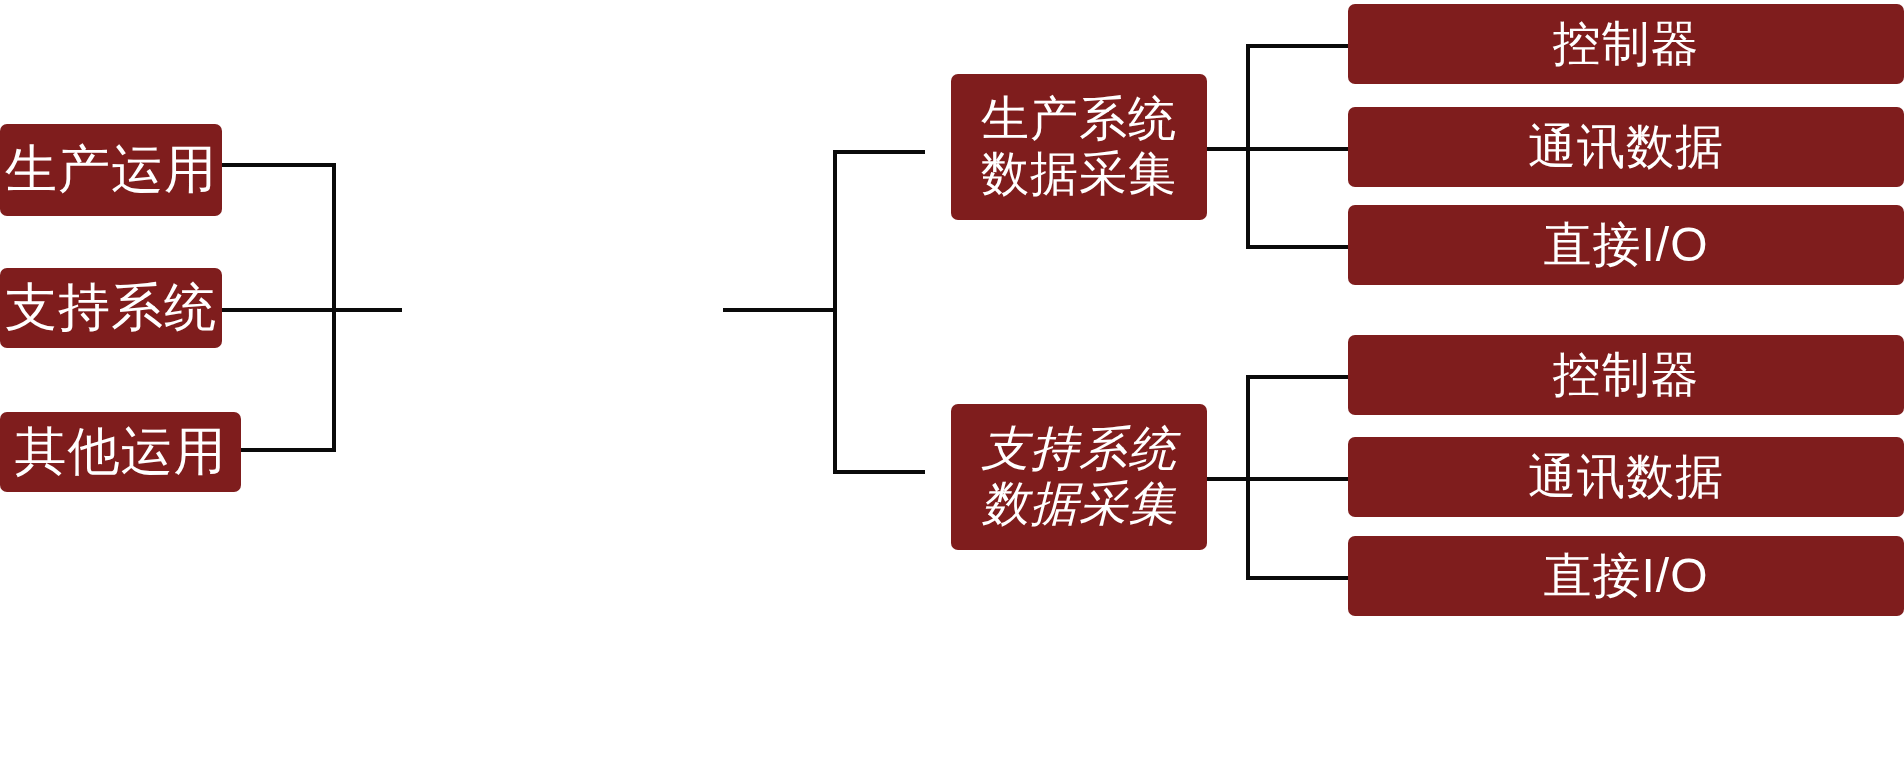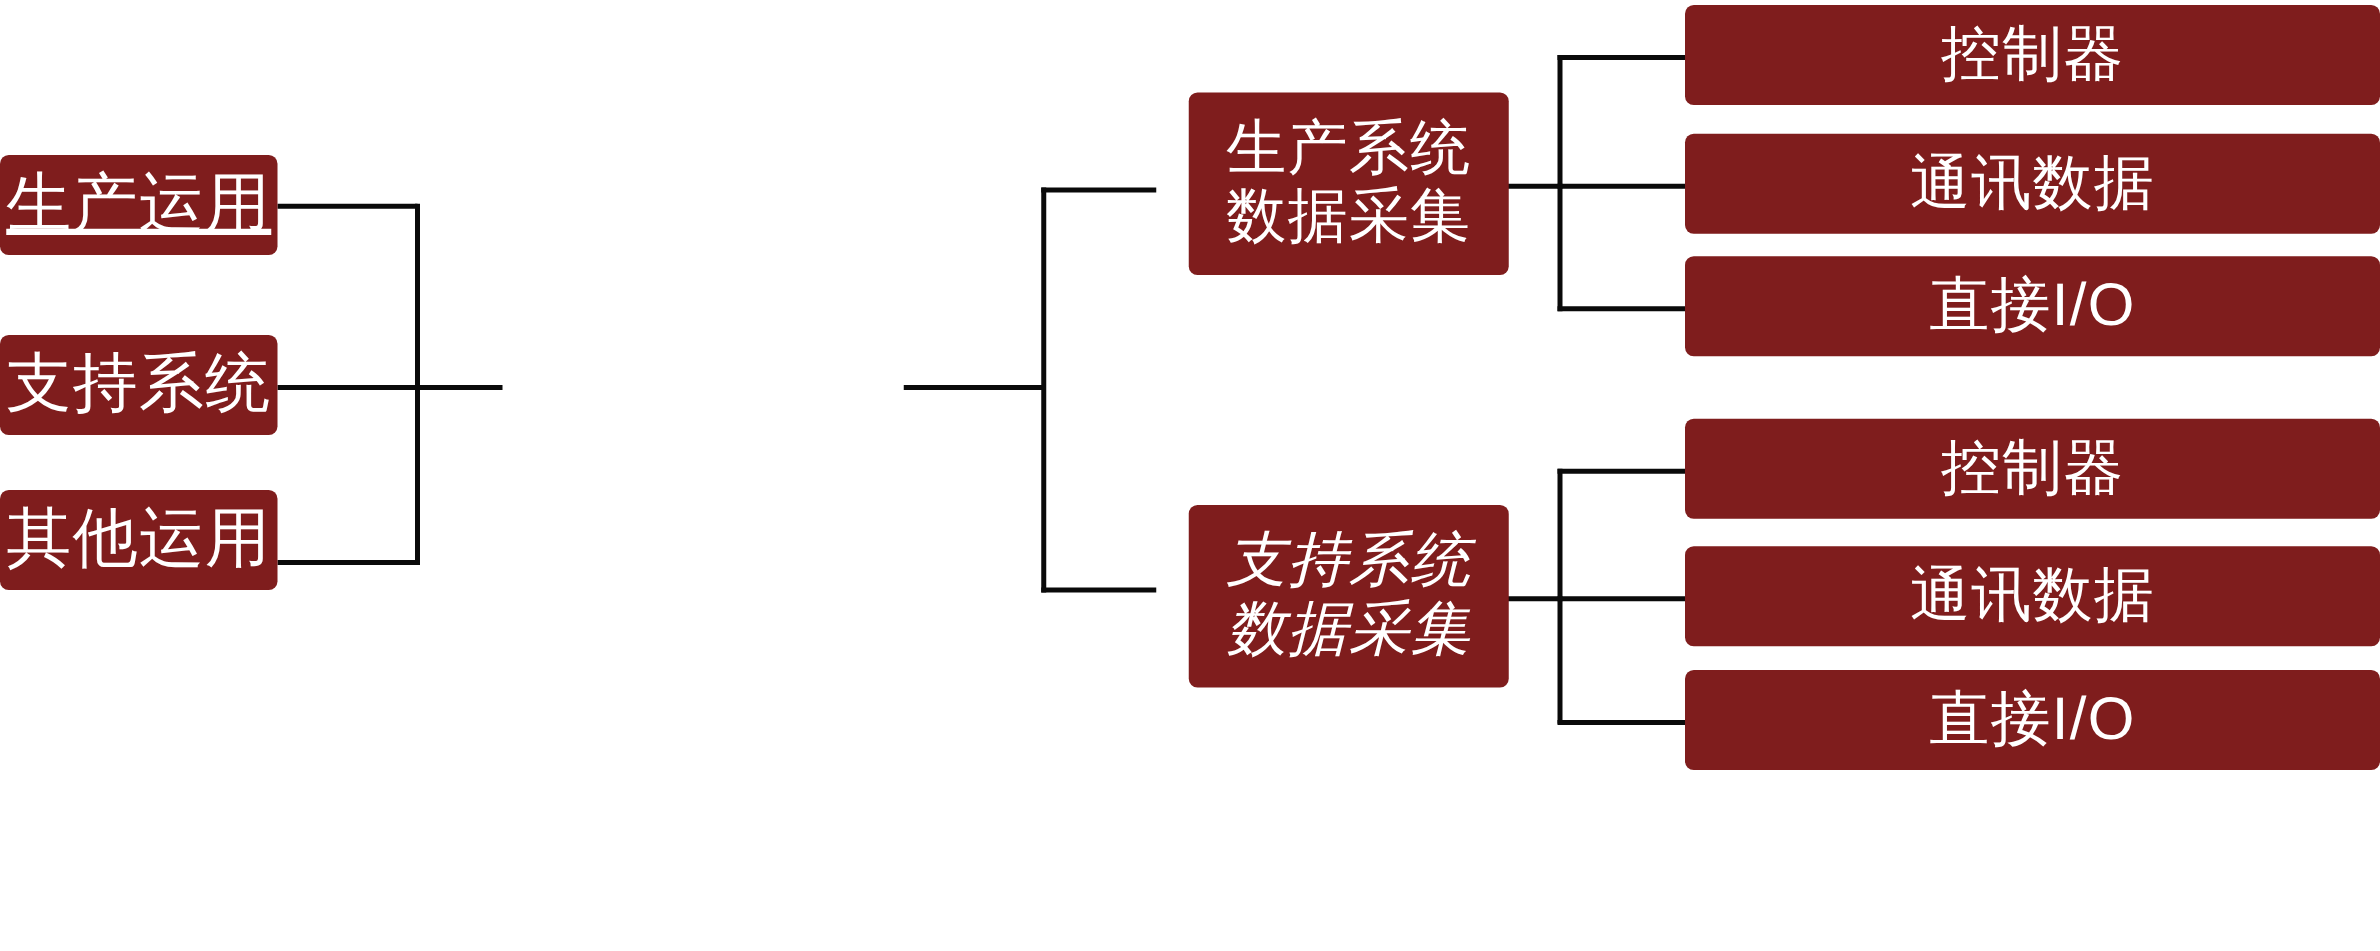--- a/index.html
+++ b/index.html
@@ -39,27 +39,27 @@
   <div class="edge h" style="left:1246px;top:44px;width:104px;"></div>
   <div class="edge h" style="left:1246px;top:147px;width:104px;"></div>
   <div class="edge h" style="left:1246px;top:245px;width:104px;"></div>
 
   <div class="edge h" style="left:1178px;top:477px;width:72px;"></div>
   <div class="edge v" style="left:1246px;top:375px;height:204px;"></div>
   <div class="edge h" style="left:1246px;top:375px;width:104px;"></div>
   <div class="edge h" style="left:1246px;top:477px;width:104px;"></div>
   <div class="edge h" style="left:1246px;top:576px;width:104px;"></div>
 
-  <div class="node n-left" style="left:0px;top:124px;width:222px;height:80px;text-decoration:underline;">
+  <div class="node n-left" style="left:0px;top:124px;width:222px;height:92px;">
     <span class="ln">生产运用</span>
   </div>
   <div class="node n-left" style="left:0px;top:268px;width:222px;height:80px;">
     <span class="ln">支持系统</span>
   </div>
-  <div class="node n-left" style="left:0px;top:392px;width:222px;height:80px;">
+  <div class="node n-left" style="left:0px;top:412px;width:241px;height:80px;">
     <span class="ln">其他运用</span>
   </div>
 
 
   <div class="node n-mid" style="left:922px;top:74px;width:256px;height:146px;">
     <span class="ln">生产系统</span>
     <span class="ln">数据采集</span>
   </div>
   <div class="node n-mid" style="left:922px;top:404px;width:256px;height:146px;font-style:italic;">
     <span class="ln">支持系统</span>

